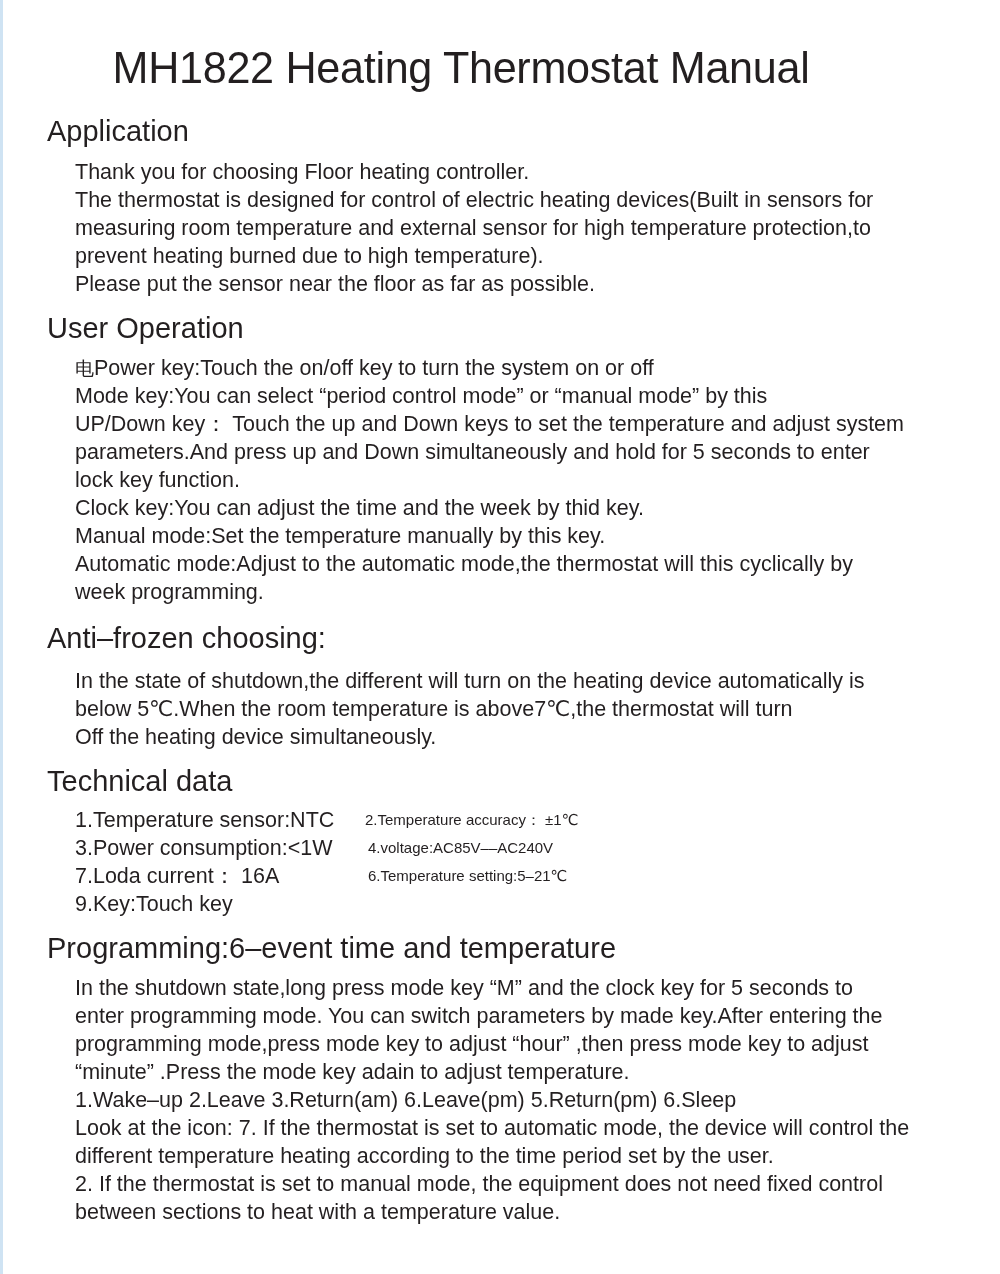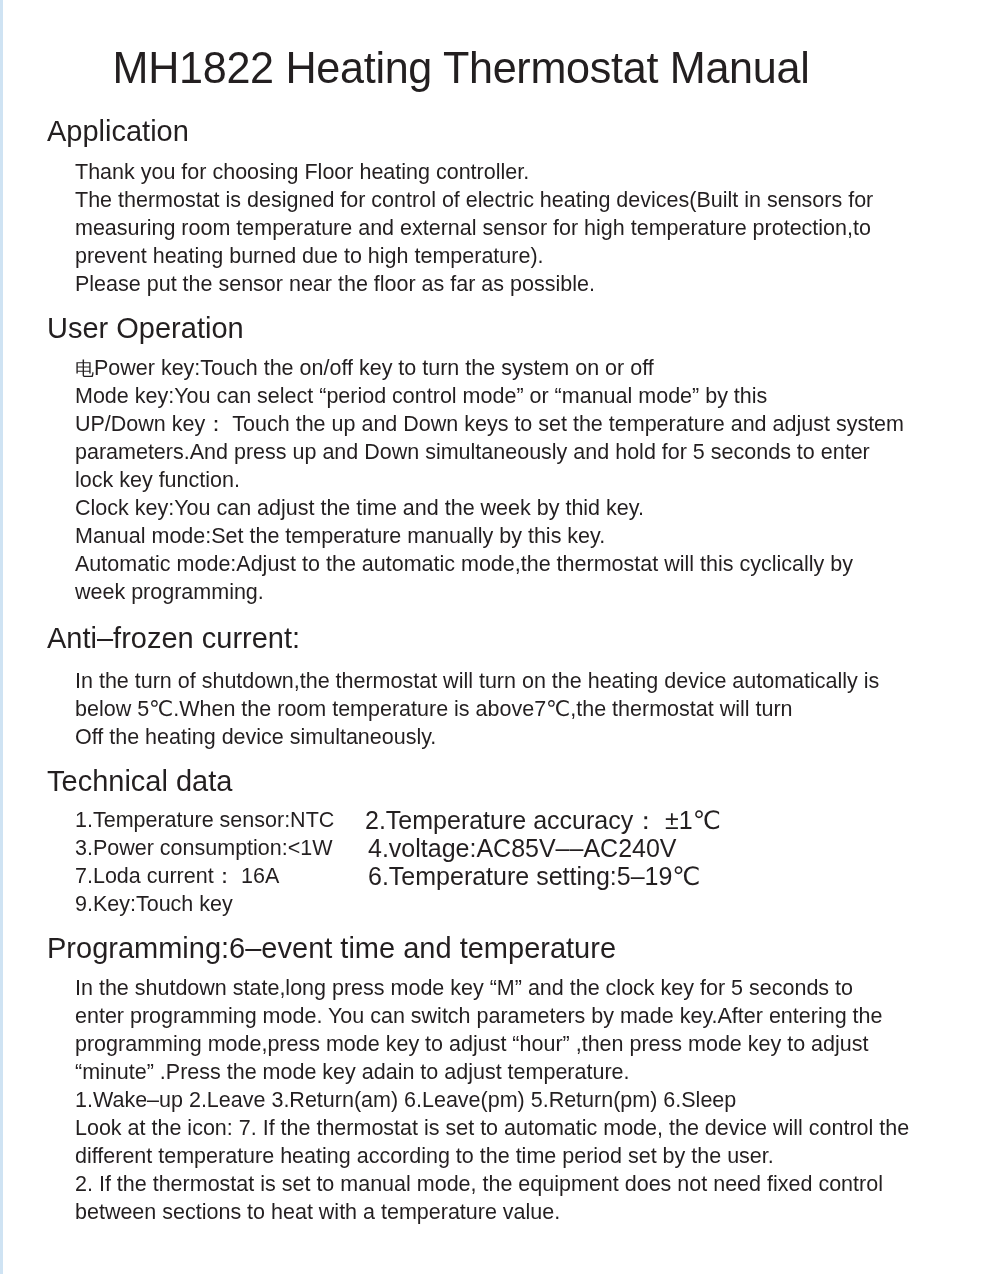--- a/index.html
+++ b/index.html
@@ -8,21 +8,21 @@
     font-family: "Liberation Sans", "DejaVu Sans", sans-serif; color: #231f20;
   }
   .left-edge { position: absolute; left: 0; top: 0; width: 3px; height: 1274px; background: #cfe3f3; }
   .page { position: absolute; left: 39px; top: 0; width: 945px; }
   .title {
     position: absolute; left: -39px; width: 1000px; top: 42px; text-align: center;
     font-size: 44px; line-height: 52px; letter-spacing: -0.3px; transform: scaleX(0.98);
   }
   .h2 { position: absolute; left: 8px; font-size: 29px; line-height: 36px; white-space: nowrap; }
   .line { position: absolute; left: 4px; font-size: 21.5px; line-height: 28px; white-space: nowrap; margin-left: 32px; }
-  .col2 { position: absolute; font-size: 25px; line-height: 28px; white-space: nowrap; }
+  .col2 { position: absolute; font-size: 15px; line-height: 28px; white-space: nowrap; }
   .cn { font-family: "DejaVu Sans", sans-serif; font-size: 19px; }
 </style>
 </head>
 <body>
 
 <div class="left-edge"></div>
 
 <div class="title">MH1822 Heating Thermostat Manual</div>
 
 <div class="page">
@@ -38,32 +38,32 @@
   <div class="line" style="top:354px"><span class="cn">电</span><span>Power key:Touch the on/off key to turn the system on or off</span></div>
   <div class="line" style="top:382px">Mode key:You can select “period control mode” or “manual mode” by this</div>
   <div class="line" style="top:410px">UP/Down key： Touch the up and Down keys to set the temperature and adjust system</div>
   <div class="line" style="top:438px">parameters.And press up and Down simultaneously and hold for 5 seconds to enter</div>
   <div class="line" style="top:466px">lock key function.</div>
   <div class="line" style="top:494px">Clock key:You can adjust the time and the week by thid key.</div>
   <div class="line" style="top:522px">Manual mode:Set the temperature manually by this key.</div>
   <div class="line" style="top:550px">Automatic mode:Adjust to the automatic mode,the thermostat will this cyclically by</div>
   <div class="line" style="top:578px">week programming.</div>
 
-  <div class="h2" style="top:620px">Anti–frozen current:</div>
-  <div class="line" style="top:667px">In the turn of shutdown,the thermostat will turn on the heating device automatically is</div>
+  <div class="h2" style="top:620px">Anti–frozen choosing:</div>
+  <div class="line" style="top:667px">In the state of shutdown,the different will turn on the heating device automatically is</div>
   <div class="line" style="top:695px">below 5℃.When the room temperature is above7℃,the thermostat will turn</div>
   <div class="line" style="top:723px">Off the heating device simultaneously.</div>
 
   <div class="h2" style="top:763px">Technical data</div>
   <div class="line" style="top:806px">1.Temperature sensor:NTC</div>
   <div class="col2" style="top:806px; left:326px">2.Temperature accuracy： ±1℃</div>
   <div class="line" style="top:834px">3.Power consumption:&lt;1W</div>
   <div class="col2" style="top:834px; left:329px">4.voltage:AC85V––AC240V</div>
   <div class="line" style="top:862px">7.Loda current： 16A</div>
-  <div class="col2" style="top:862px; left:329px">6.Temperature setting:5–19℃</div>
+  <div class="col2" style="top:862px; left:329px">6.Temperature setting:5–21℃</div>
   <div class="line" style="top:890px">9.Key:Touch key</div>
 
   <div class="h2" style="top:930px">Programming:6–event time and temperature</div>
   <div class="line" style="top:974px">In the shutdown state,long press mode key “M” and the clock key for 5 seconds to</div>
   <div class="line" style="top:1002px">enter programming mode. You can switch parameters by made key.After entering the</div>
   <div class="line" style="top:1030px">programming mode,press mode key to adjust “hour” ,then press mode key to adjust</div>
   <div class="line" style="top:1058px"> “minute” .Press the mode key adain to adjust temperature.</div>
   <div class="line" style="top:1086px">1.Wake–up 2.Leave 3.Return(am) 6.Leave(pm) 5.Return(pm) 6.Sleep</div>
   <div class="line" style="top:1114px">Look at the icon: 7. If the thermostat is set to automatic mode, the device will control the</div>
   <div class="line" style="top:1142px">different temperature heating according to the time period set by the user.</div>

